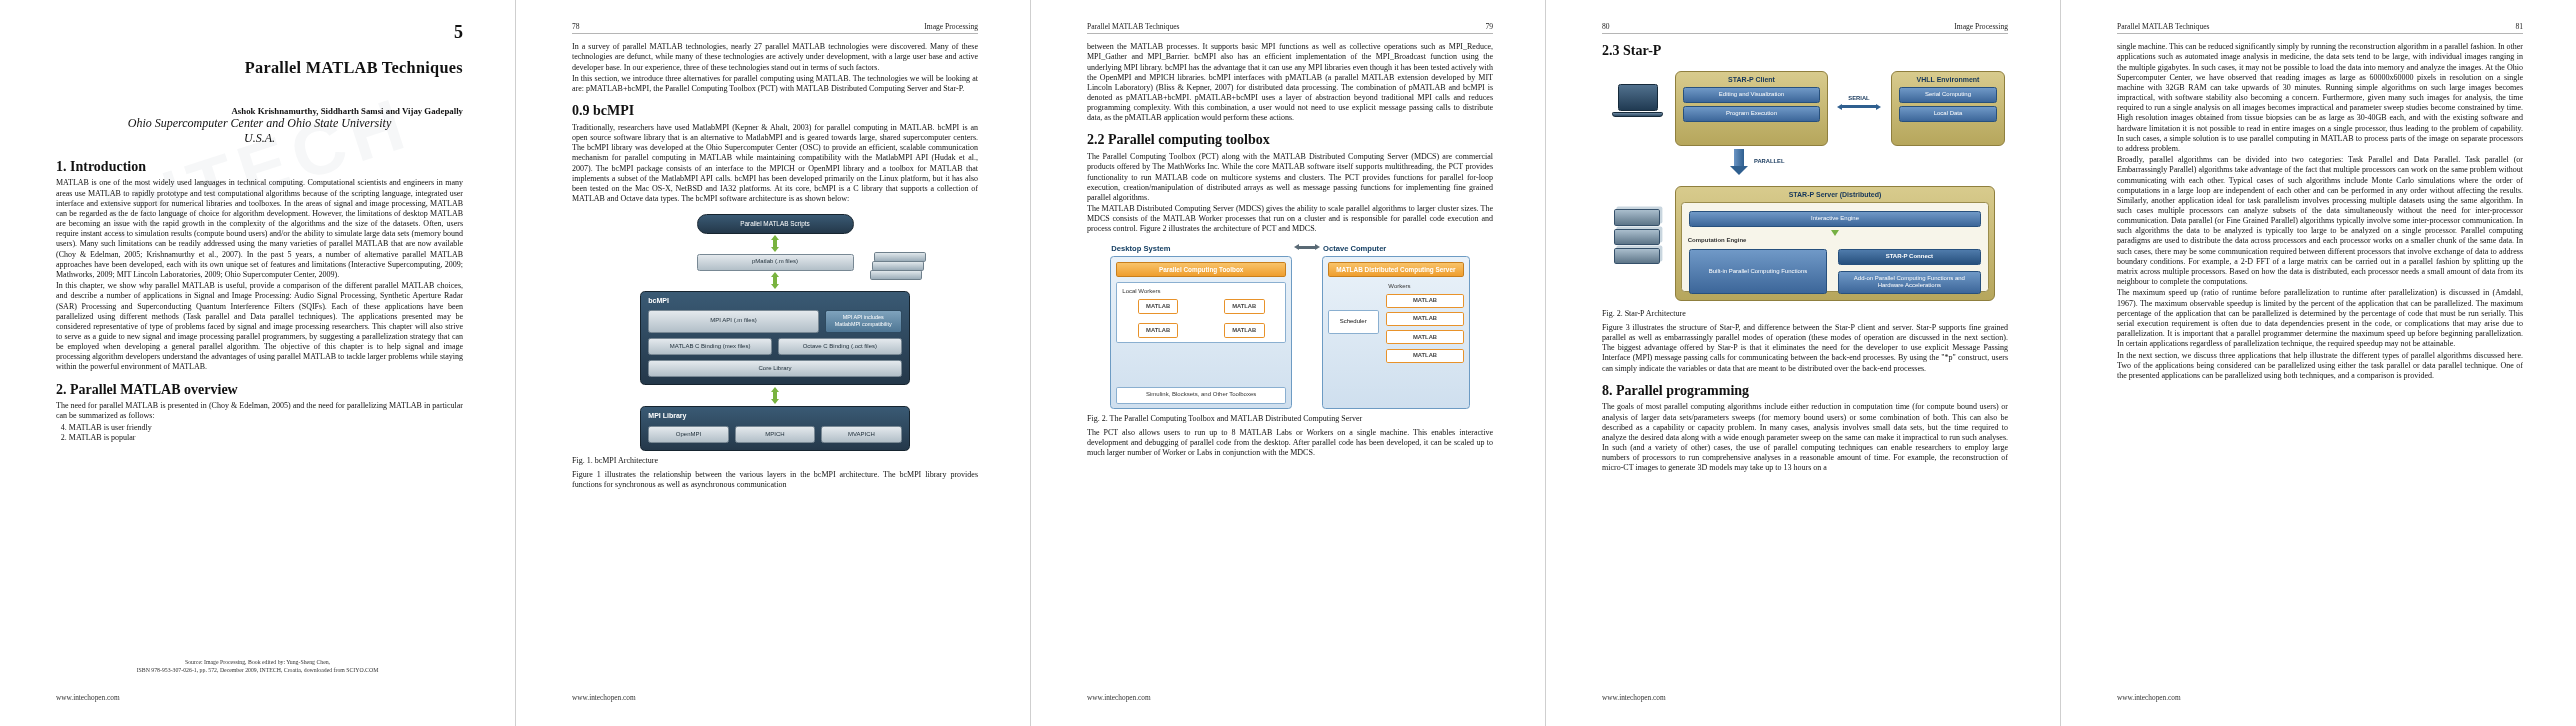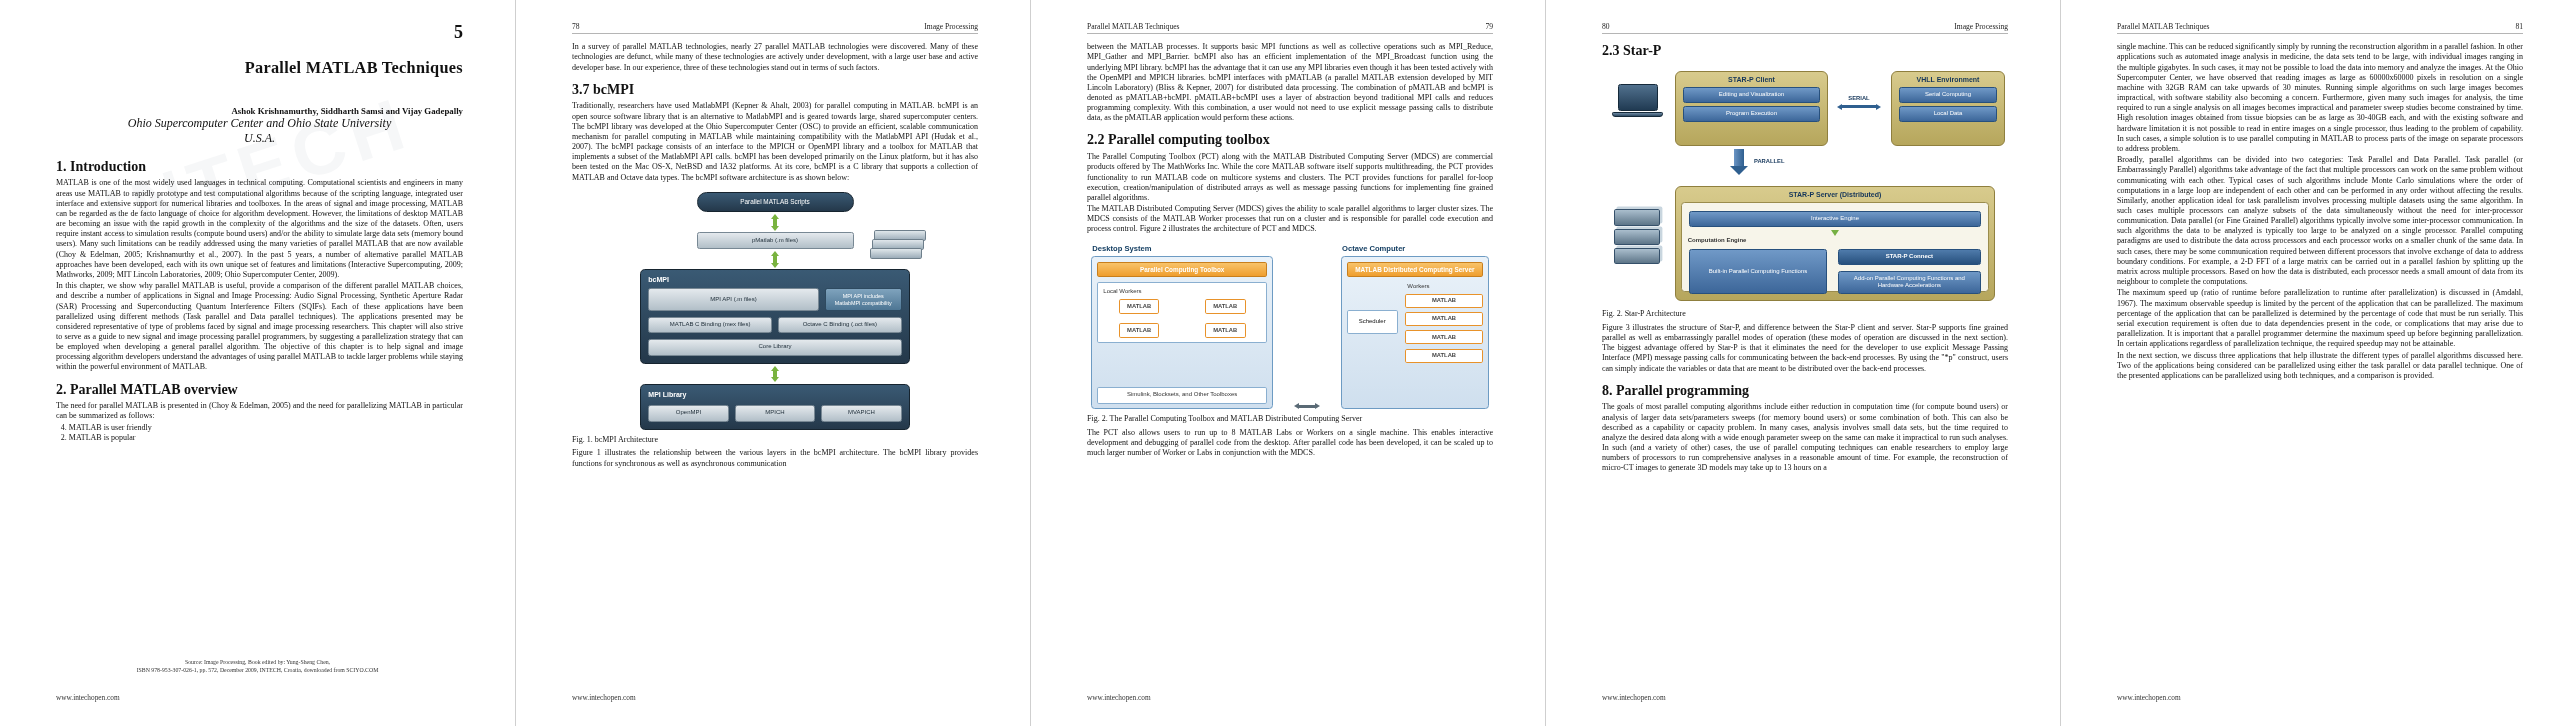--- a/index.html
+++ b/index.html
@@ -58,21 +58,21 @@
   .tri-down { width:0; height:0; border-left:4.2px solid transparent; border-right:4.2px solid transparent; border-top:5.4px solid #79b33f; }
   .doc-stack { position:absolute; right:-8.5px; top:38px; width:56px; height:44px; }
   .doc-sheet { position:absolute; width:52px; height:10.3px; border-radius:1.8px;
     background:linear-gradient(#e0e7eb,#9cadb9); border:0.6px solid #6e7f8b; }
   .doc-sheet.s1 { top:0; left:3.6px; }
   .doc-sheet.s2 { top:9px; left:1.8px; }
   .doc-sheet.s3 { top:18px; left:0; }
 
   
   .fig2 { margin:9.7px auto 0; width:387px; }
-  .fig2-row { display:flex; align-items:flex-end; justify-content:center; gap:21px; }
+  .fig2-row { display:flex; align-items:flex-start; justify-content:center; gap:2px; }
   .sys-label { font-weight:bold; font-size:7.6px; color:#153f63; margin:0 0 2.4px 1.2px; text-align:left; }
   .sysbox { background:linear-gradient(#eaf2f9,#cfdfee); border:1.2px solid #6d9bc3; border-radius:3.6px;
     padding:4.8px; display:flex; flex-direction:column; }
   .desktop-box { width:182px; height:153px; }
   .cluster-box { width:148px; height:153px; }
   .orange-bar { background:linear-gradient(#f8c36a,#ef9e2e); border:0.6px solid #c87f1d; border-radius:1.8px;
     color:#fff; font-weight:bold; font-size:6.4px; text-align:center; padding:2.4px 3.6px; }
   .white-panel { background:#fff; border:0.6px solid #8aafd0; border-radius:1.8px; }
   .lw-panel { margin-top:5.4px; padding:4.2px 5.4px; }
   .lw-label { font-size:6px; color:#333; margin-bottom:3.6px; text-align:left; }
@@ -156,21 +156,22 @@
 </div>
 
 <div class="page">
   <div class="content">
     <div class="running-header">
       <span>78</span>
       <span>Image Processing</span>
     </div>
     <div class="body-text">
       <p class="para">In a survey of parallel MATLAB technologies, nearly 27 parallel MATLAB technologies were discovered. Many of these technologies are defunct, while many of these technologies are actively under development, with a large user base and active developer base. In our experience, three of these technologies stand out in terms of such factors.</p>
-      <h3 class="sec">3.7 bcMPI</h3>
+      <p class="para">In this section, we introduce three alternatives for parallel computing using MATLAB. The technologies we will be looking at are: pMATLAB+bcMPI, the Parallel Computing Toolbox (PCT) with MATLAB Distributed Computing Server and Star-P.</p>
+      <h3 class="sec">0.9 bcMPI</h3>
       <p class="para">Traditionally, researchers have used MatlabMPI (Kepner &amp; Ahalt, 2003) for parallel computing in MATLAB. bcMPI is an open source software library that is an alternative to MatlabMPI and is geared towards large, shared supercomputer centers. The bcMPI library was developed at the Ohio Supercomputer Center (OSC) to provide an efficient, scalable communication mechanism for parallel computing in MATLAB while maintaining compatibility with the MatlabMPI API (Hudak et al., 2007). The bcMPI package consists of an interface to the MPICH or OpenMPI library and a toolbox for MATLAB that implements a subset of the MatlabMPI API calls. bcMPI has been developed primarily on the Linux platform, but it has also been tested on the Mac OS-X, NetBSD and IA32 platforms. At its core, bcMPI is a C library that supports a collection of MATLAB and Octave data types. The bcMPI software architecture is as shown below:</p>
 
       <div class="figure fig1">
         <div class="doc-stack">
           <div class="doc-sheet s1"></div>
             <div class="doc-sheet s2"></div>
             <div class="doc-sheet s3"></div>
         </div>
         <div class="f1-dark f1-top">Parallel MATLAB Scripts</div>
         <div class="varrow">

